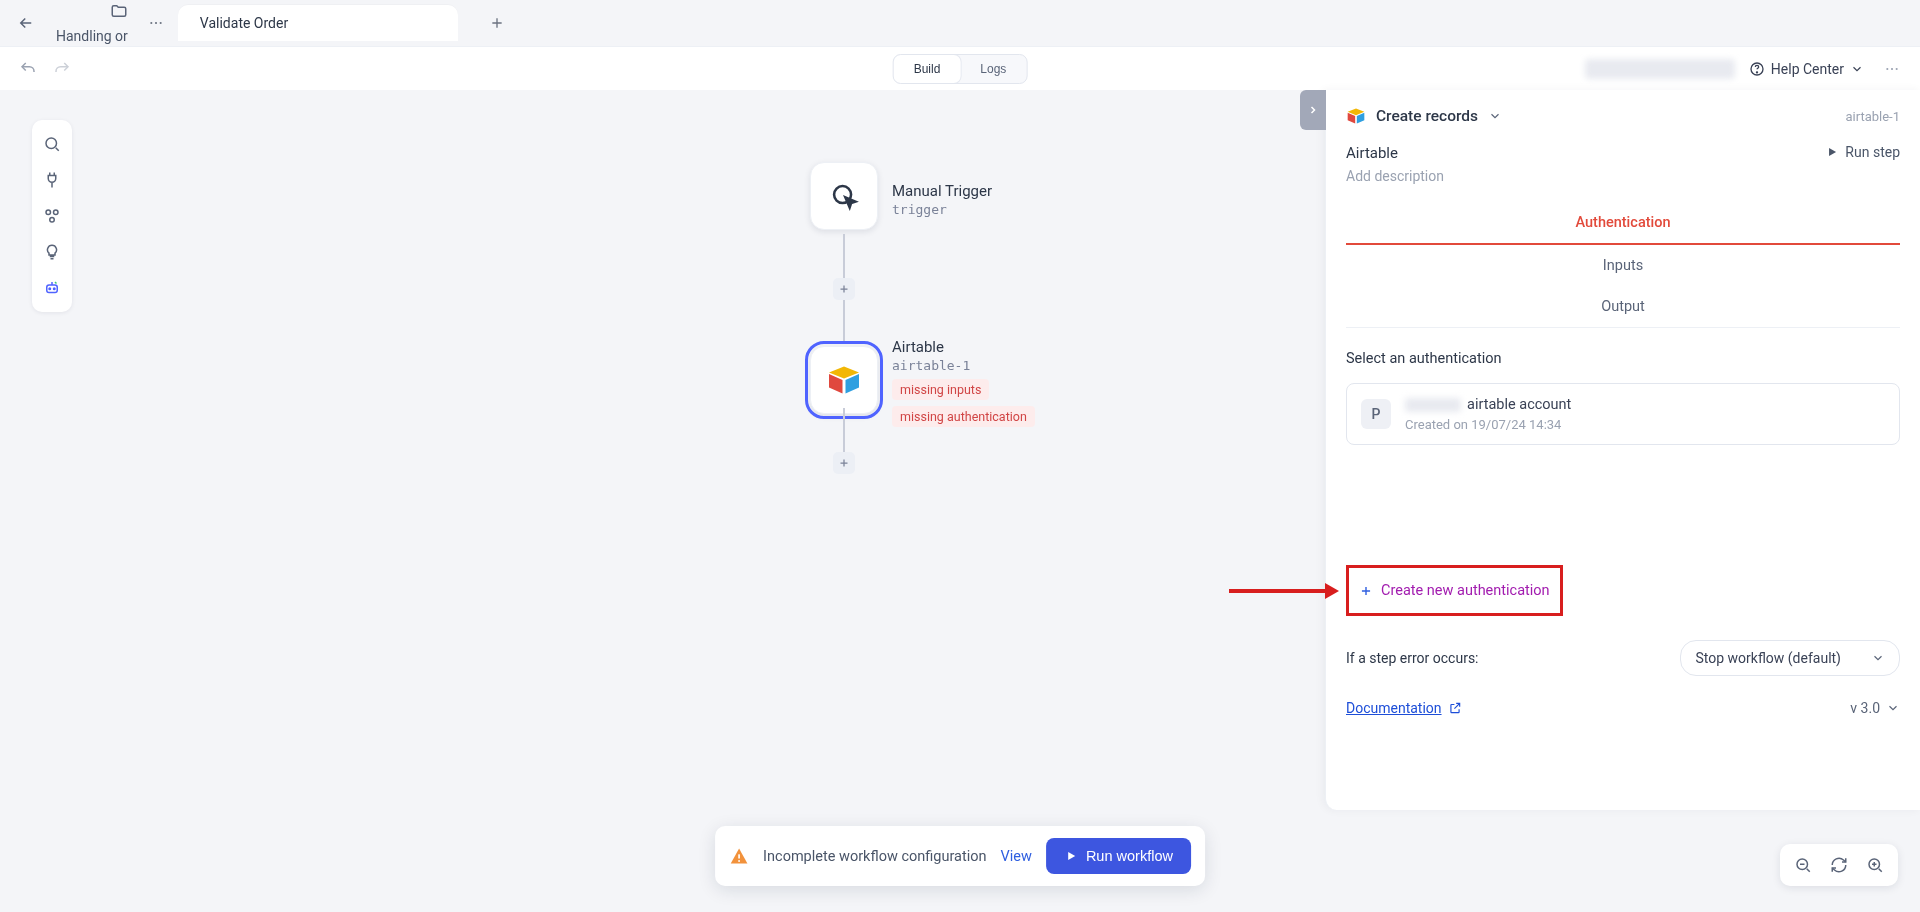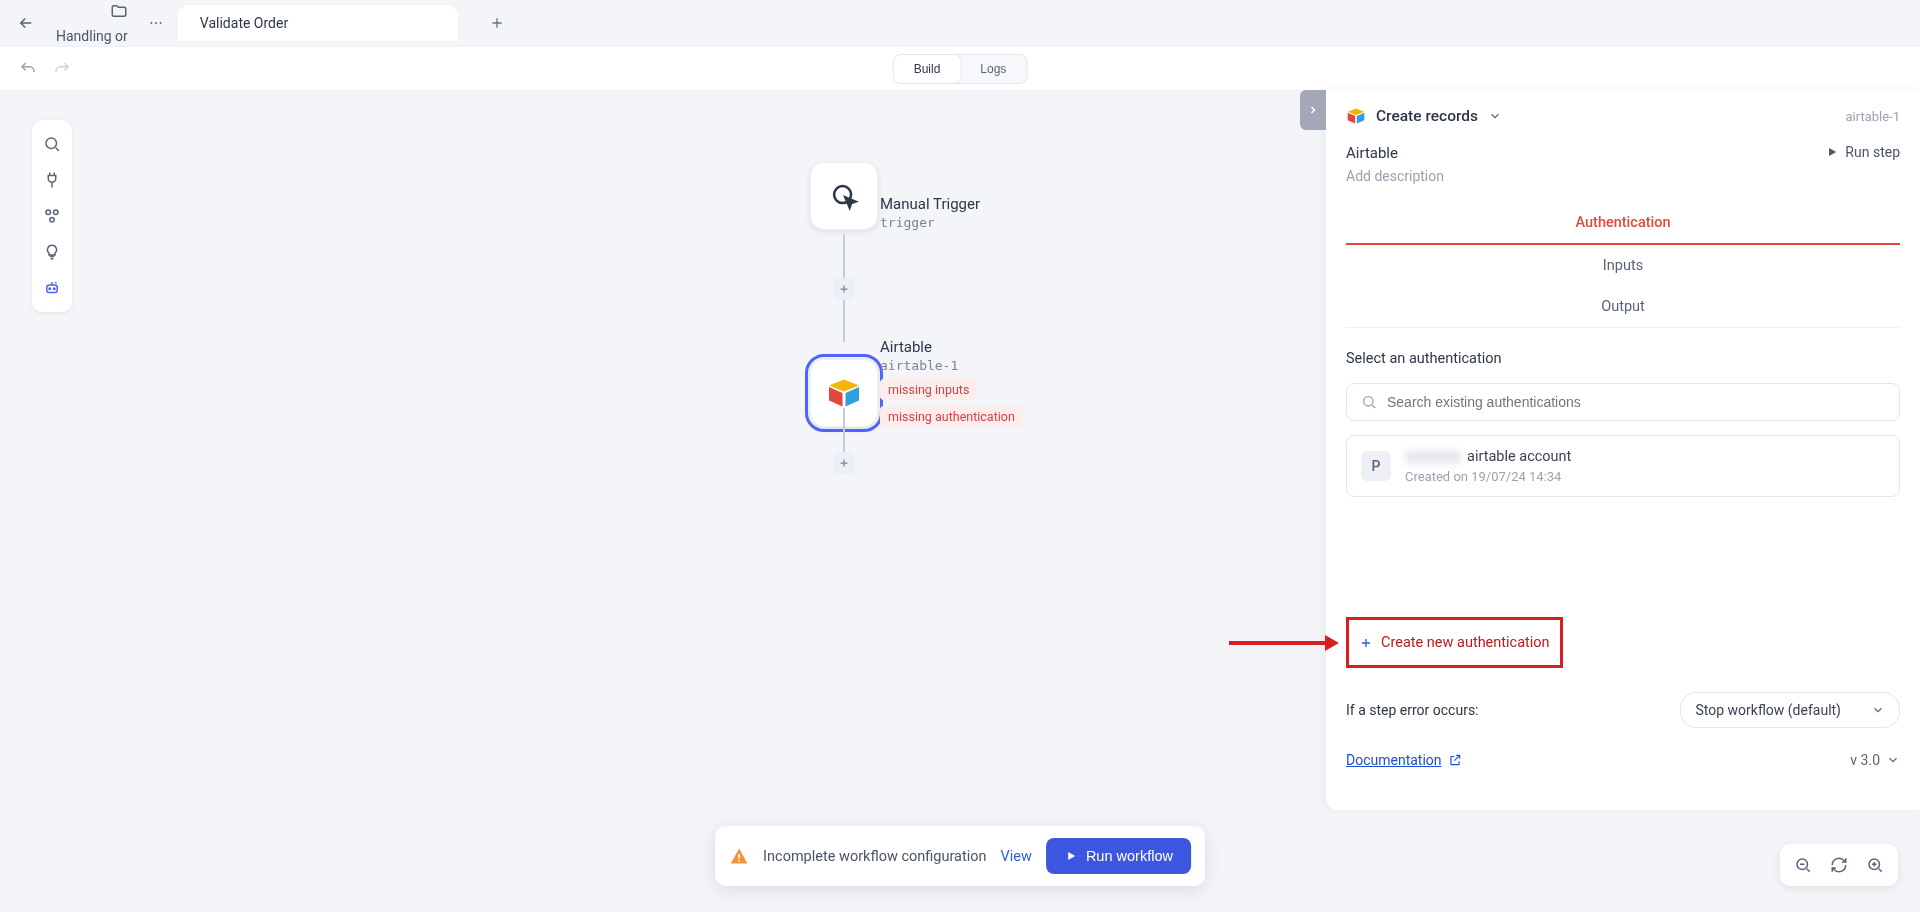--- a/index.html
+++ b/index.html
@@ -17,21 +17,21 @@
 .toolbar-center { position:absolute; left:50%; transform:translateX(-50%); }
 .seg { display:flex; border:1px solid #e2e6ee; border-radius:8px; overflow:hidden; background:#f7f8fb; }
 .seg button { border:none; background:transparent; padding:7px 20px; font-size:12px; color:#5a6478; cursor:pointer; }
 .seg button.active { background:#fff; color:#2d3748; box-shadow: 0 0 0 1px #e6e9f1; border-radius:7px; }
 .toolbar-right { display:flex; align-items:center; gap:14px; }
 .blurred { width:150px; height:20px; background:#e8eaf0; filter:blur(3px); border-radius:4px; }
 .help-center { display:flex; align-items:center; gap:6px; font-size:14px; color:#3a4256; cursor:pointer; }
 .canvas { position:absolute; top:90px; left:0; right:0; bottom:0; }
 .side-tools { position:absolute; left:32px; top:30px; width:40px; background:#fff; border-radius:10px; box-shadow:0 1px 4px rgba(20,30,60,0.08); padding:8px 0; display:flex; flex-direction:column; align-items:center; gap:4px; }
 .side-tools .tool { width:32px; height:32px; display:flex; align-items:center; justify-content:center; color:#5a6478; cursor:pointer; border-radius:6px; }
-.node { position:absolute; display:flex; align-items:flex-end; gap:2px; }
+.node { position:absolute; display:flex; align-items:center; gap:14px; }
 .node-box { width:68px; height:68px; background:#fff; border-radius:14px; box-shadow:0 2px 6px rgba(20,30,60,0.1); display:flex; align-items:center; justify-content:center; border:1px solid #edf0f5; }
 .node-box.selected { outline:3px solid #4f63ff; outline-offset:2px; }
 .node-meta { padding-top:6px; }
 .node-title { font-size:15px; color:#2d3748; }
 .node-sub { font-family: ui-monospace, Menlo, monospace; font-size:13px; color:#7a8298; margin-top:2px; }
 .badge-err { display:inline-block; background:#fdecec; color:#d14545; font-size:12.5px; padding:3px 8px; border-radius:4px; margin-top:6px; margin-right:4px; }
 .plus-node { position:absolute; width:22px; height:22px; background:#eceff5; border-radius:5px; display:flex; align-items:center; justify-content:center; color:#7a8298; cursor:pointer; font-size:15px; }
 .panel { position:absolute; top:0; right:0; width:595px; height:720px; background:#fff; border-left:1px solid #edf0f5; box-shadow:-2px 0 10px rgba(20,30,60,0.05); border-radius:0 0 0 12px; }
 .panel-collapse { position:absolute; left:-26px; top:0; width:26px; height:40px; background:#a2a8b8; border-radius:6px 0 0 6px; display:flex; align-items:center; justify-content:center; color:#fff; cursor:pointer; }
 .panel-head { padding:16px 20px 0 20px; }
@@ -47,21 +47,21 @@
 .tab-item.active { color:#e24a3b; border-bottom:2px solid #e24a3b; font-weight:500; }
 .panel-body { padding:22px 20px; }
 .section-label { font-size:14.5px; color:#2d3748; margin-bottom:16px; }
 .search-box { display:flex; align-items:center; gap:10px; border:1px solid #e2e6ee; border-radius:8px; padding:10px 14px; color:#9aa2b1; }
 .search-box input { border:none; outline:none; flex:1; font-size:14px; background:transparent; }
 .auth-item { display:flex; align-items:center; gap:14px; border:1px solid #e2e6ee; border-radius:8px; padding:12px 14px; margin-top:14px; cursor:pointer; }
 .auth-avatar { width:30px; height:30px; background:#eef0f5; border-radius:6px; display:flex; align-items:center; justify-content:center; font-size:14px; color:#5a6478; font-weight:500; }
 .auth-text .name { font-size:14.5px; color:#3a4256; display:flex; align-items:center; gap:6px; }
 .auth-text .name .mask { width:56px; height:14px; background:#e8eaf0; filter:blur(3px); border-radius:3px; display:inline-block; }
 .auth-text .date { font-size:13px; color:#9aa2b1; margin-top:4px; }
-.create-auth-box { border:3px solid #d81e1e; padding:14px 10px; margin-top:120px; display:inline-flex; align-items:center; gap:8px; color:#b91c1c; font-size:14.5px; cursor:pointer; position:relative; }
+.create-auth-box { border:3px solid #d81e1e; padding:14px 10px; margin-top:120px; display:inline-flex; align-items:center; gap:8px; color:#a21caf; font-size:14.5px; cursor:pointer; position:relative; }
 .red-arrow { position:absolute; left:-120px; top:50%; transform:translateY(-50%); }
 .step-error-row { display:flex; align-items:center; justify-content:space-between; margin-top:24px; font-size:14px; }
 .select-chip { border:1px solid #e2e6ee; border-radius:16px; padding:9px 14px; display:flex; align-items:center; gap:30px; color:#3a4256; cursor:pointer; }
 .doc-row { display:flex; justify-content:space-between; align-items:center; margin-top:24px; font-size:14px; }
 .doc-link { text-decoration:underline; display:flex; align-items:center; gap:6px; cursor:pointer; color:#1d4ed8; }
 .ver { display:flex; align-items:center; gap:6px; color:#5a6478; cursor:pointer; }
 .bottom-toast { position:absolute; left:50%; transform:translateX(-50%); bottom:26px; background:#fff; border-radius:10px; box-shadow:0 4px 18px rgba(20,30,60,0.12); padding:12px 14px; display:flex; align-items:center; gap:14px; }
 .toast-text { font-size:14.5px; color:#4a5568; }
 .toast-view { color:#2f5fe0; font-size:14.5px; cursor:pointer; }
 .run-wf-btn { background:#3d56e0; color:#fff; border:none; border-radius:8px; padding:10px 18px; font-size:14.5px; display:flex; align-items:center; gap:8px; cursor:pointer; font-weight:500; }
@@ -115,20 +115,41 @@
           <path d="M20 9H10a6 6 0 00-6 6v1"></path>
         </svg>
     </div>
   </div>
   <div class="toolbar-center">
     <div class="seg">
       <button class="active"><span>Build</span></button>
       <button><span>Logs</span></button>
     </div>
   </div>
+  <div class="toolbar-right">
+    <div class="blurred"></div>
+    <div class="help-center">
+      <svg width="16" height="16" viewBox="0 0 24 24" fill="none" stroke="currentColor" stroke-width="2">
+          <circle cx="12" cy="12" r="9"></circle>
+          <path d="M9.5 9a2.5 2.5 0 115 0c0 1.5-2.5 2-2.5 3.5"></path>
+          <circle cx="12" cy="17" r="0.8" fill="currentColor"></circle>
+        </svg>
+      <span>Help Center</span>
+      <svg width="14" height="14" viewBox="0 0 24 24" fill="none" stroke="currentColor" stroke-width="2">
+          <path d="M6 9l6 6 6-6"></path>
+        </svg>
+    </div>
+    <div class="icon-btn">
+      <svg width="16" height="16" viewBox="0 0 24 24" fill="currentColor">
+          <circle cx="5" cy="12" r="1.6"></circle>
+          <circle cx="12" cy="12" r="1.6"></circle>
+          <circle cx="19" cy="12" r="1.6"></circle>
+        </svg>
+    </div>
+  </div>
 </div>
 
 <div class="canvas">
 
   <div class="side-tools">
     <div class="tool">
         <svg width="18" height="18" viewBox="0 0 24 24" fill="none" stroke="currentColor" stroke-width="2">
           <circle cx="11" cy="11" r="7"></circle>
           <path d="M21 21l-4-4"></path>
         </svg>
@@ -239,27 +260,20 @@
       </div>
       <div class="tabs-row">
         <div class="tab-item active"><span>Authentication</span></div>
         <div class="tab-item"><span>Inputs</span></div>
         <div class="tab-item"><span>Output</span></div>
       </div>
     </div>
 
     <div class="panel-body">
       <div class="section-label">Select an authentication</div>
-      <div class="search-box">
-        <svg width="16" height="16" viewBox="0 0 24 24" fill="none" stroke="#9aa2b1" stroke-width="2">
-            <circle cx="11" cy="11" r="7"></circle>
-            <path d="M21 21l-4-4"></path>
-          </svg>
-        <input placeholder="Search existing authentications" style="">
-      </div>
       <div class="auth-item">
         <div class="auth-avatar">P</div>
         <div class="auth-text">
           <div class="name">
               <span class="mask"></span>
               <span>airtable account</span>
             </div>
           <div class="date">Created on 19/07/24 14:34</div>
         </div>
       </div>

